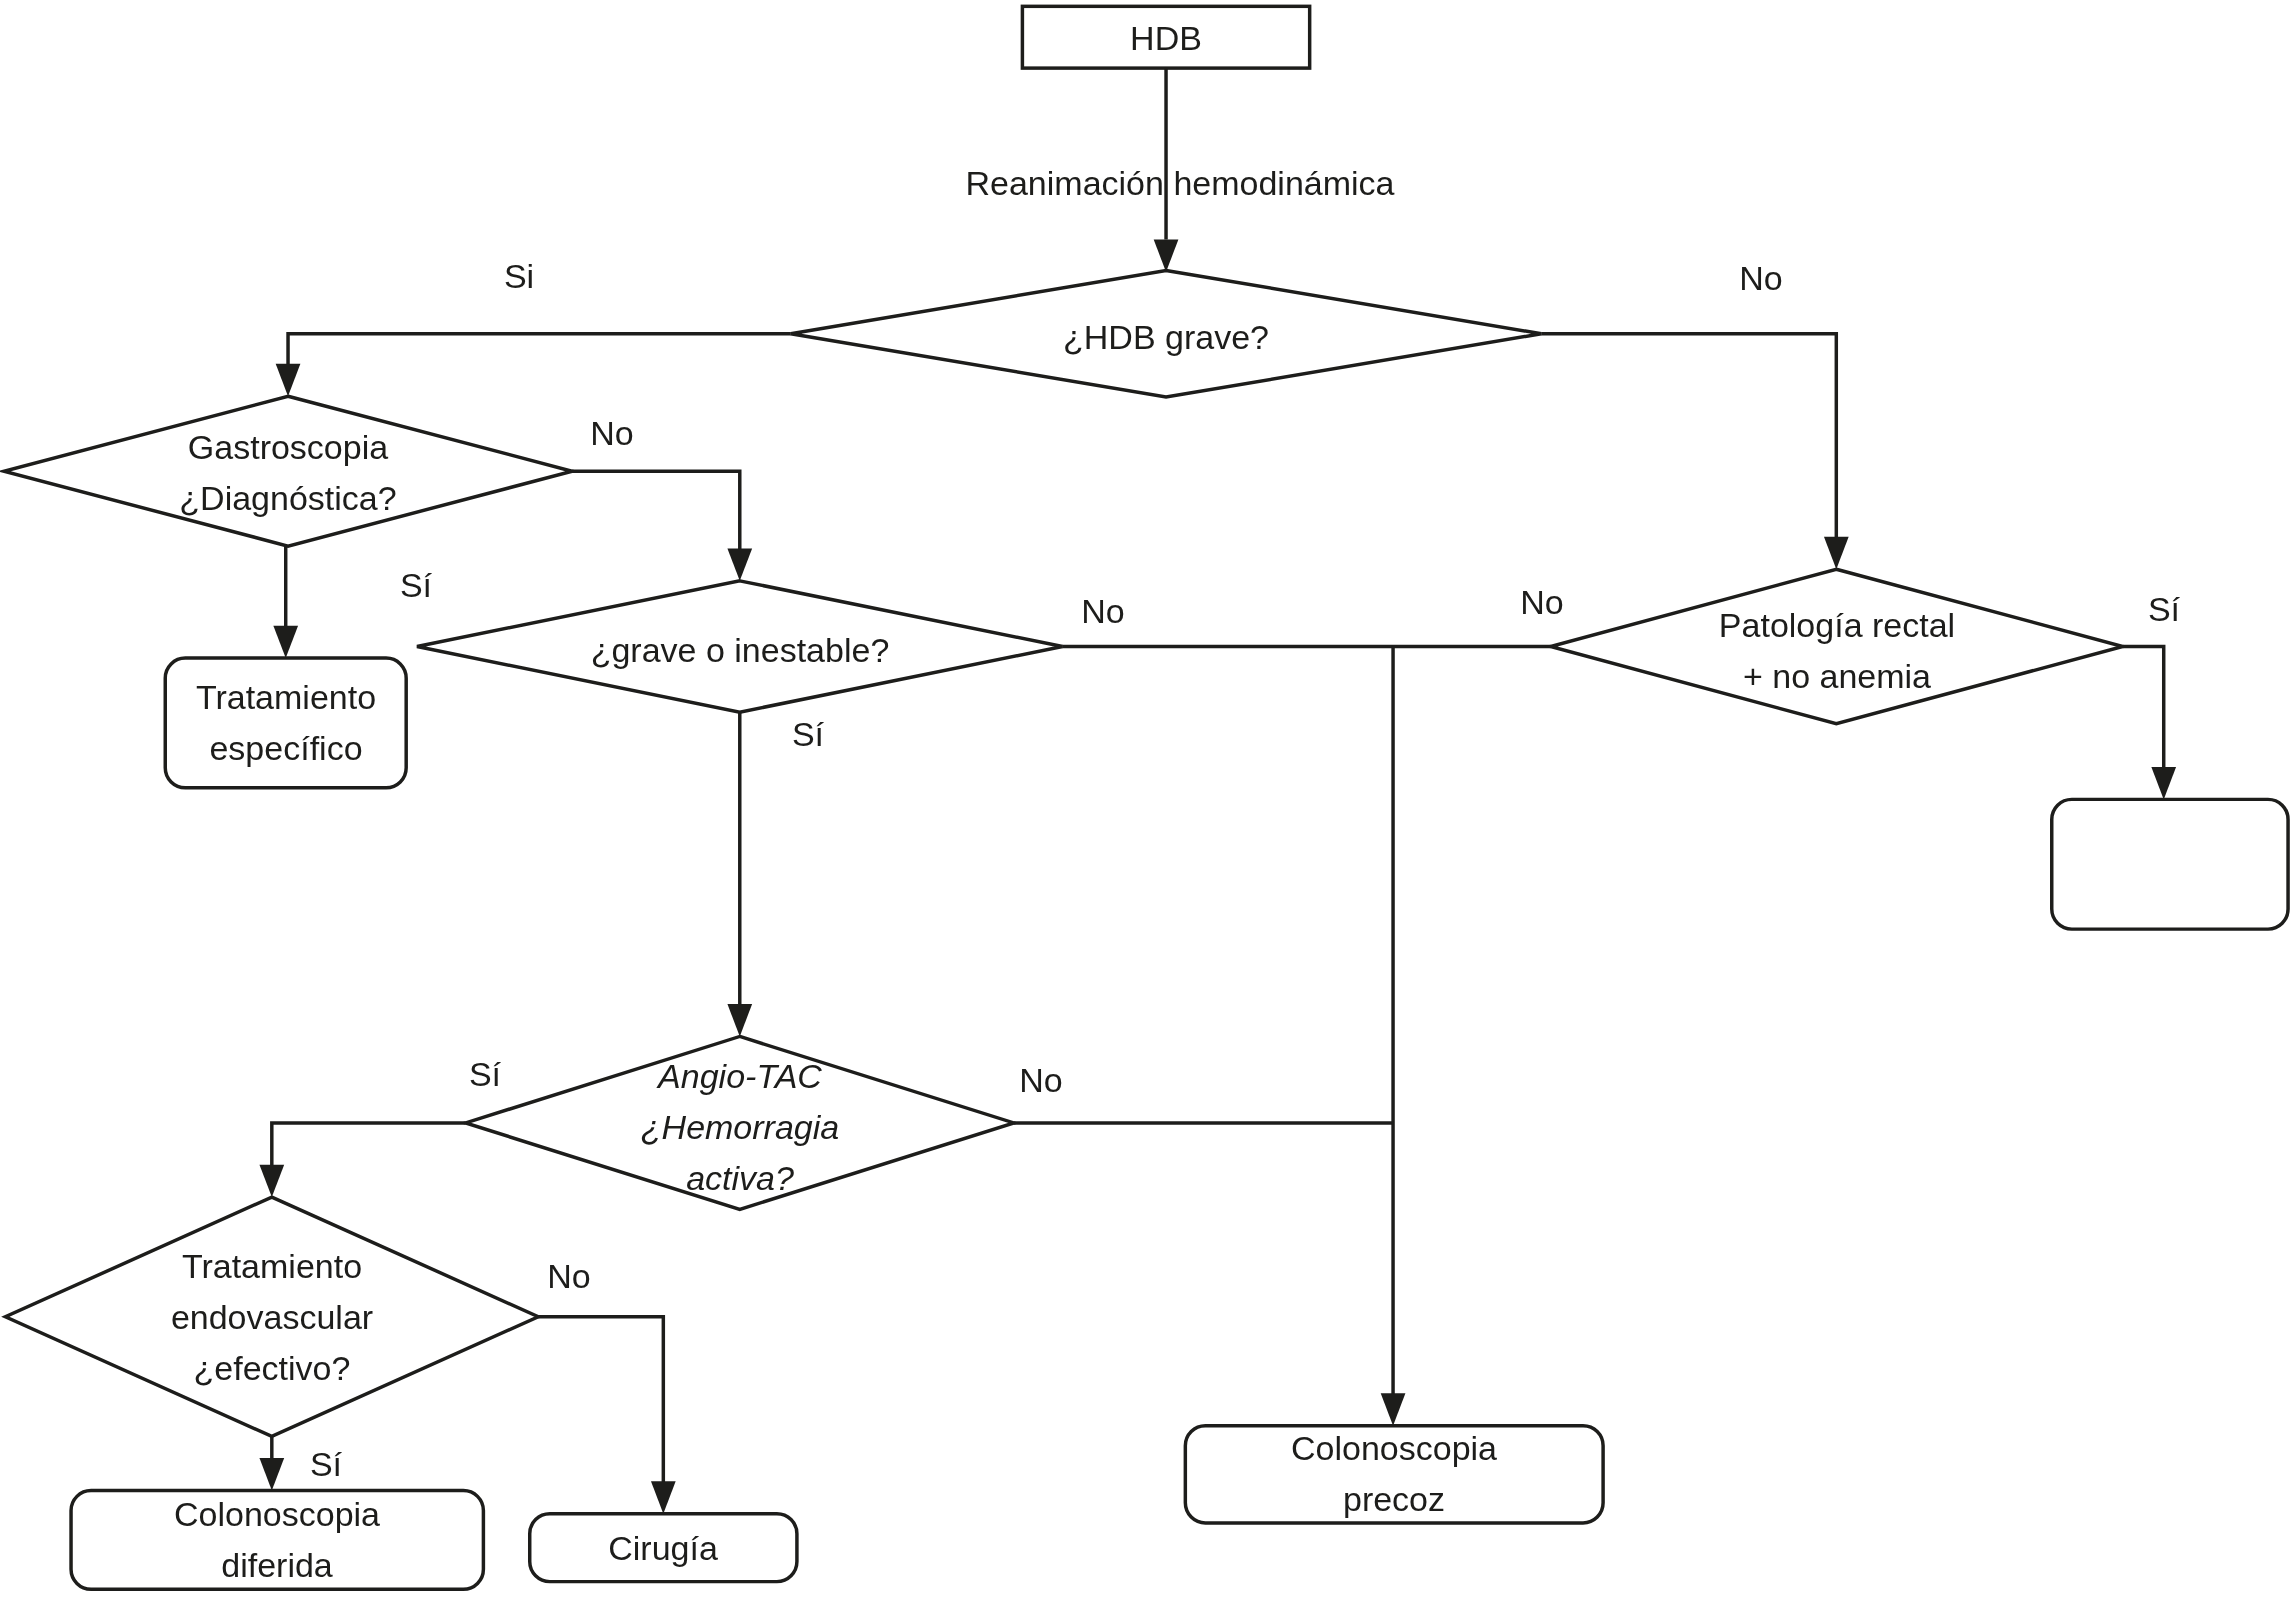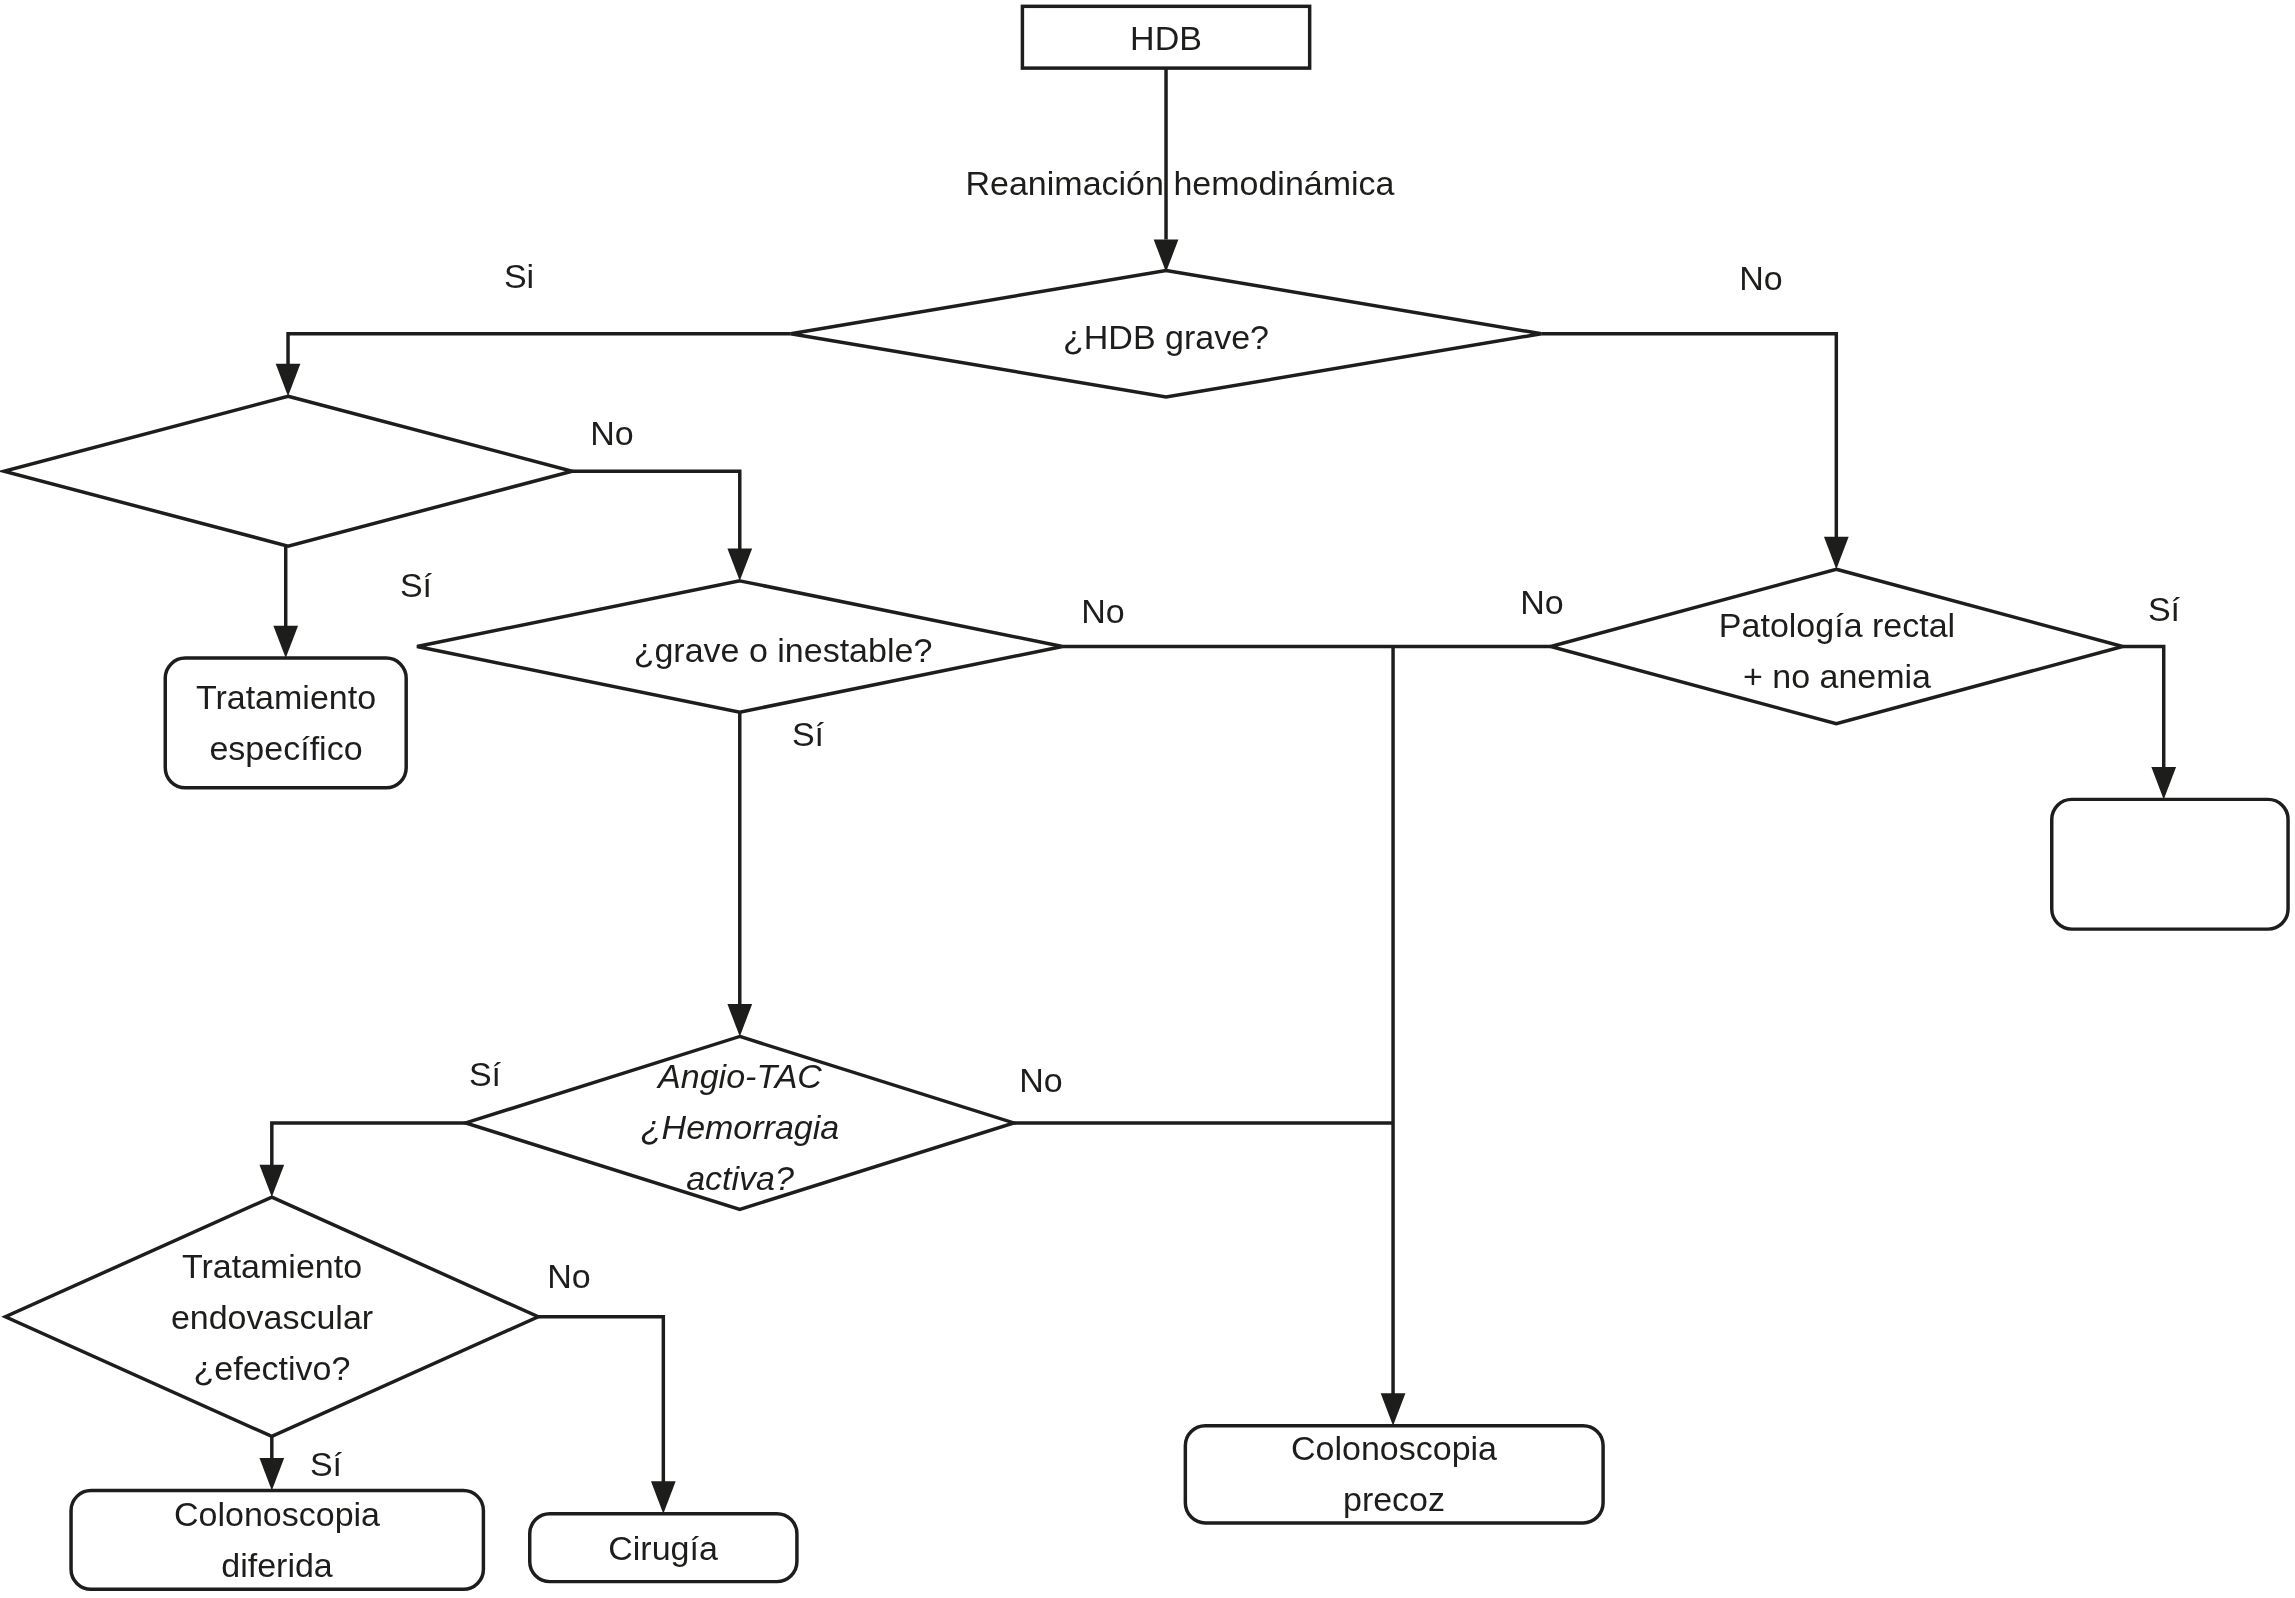--- a/index.html
+++ b/index.html
@@ -117,22 +117,24 @@
       <rect class="shape" x="686" y="1960" width="346" height="88" rx="26"></rect>
     </g>
   </svg>
 
   <div class="label" style="left:1166px; top:38px;">HDB</div>
 
   <div class="label" style="left:1180px; top:183px;">Reanimación hemodinámica</div>
 
   <div class="label" style="left:1166px; top:337px;">¿HDB grave?</div>
 
+  <div class="label" style="left:288px; top:473px;">Gastroscopia
+¿Diagnóstica?</div>
 
-  <div class="label" style="left:740px; top:650px;margin-left:43px;">¿grave o inestable?</div>
+  <div class="label" style="left:740px; top:650px;">¿grave o inestable?</div>
 
   <div class="label" style="left:1837px; top:651px;">Patología rectal
 + no anemia</div>
 
   <div class="label" style="left:740px; top:1127px;font-style:italic;">Angio-TAC
 ¿Hemorragia
 activa?</div>
 
   <div class="label" style="left:272px; top:1317px;">Tratamiento
 endovascular

